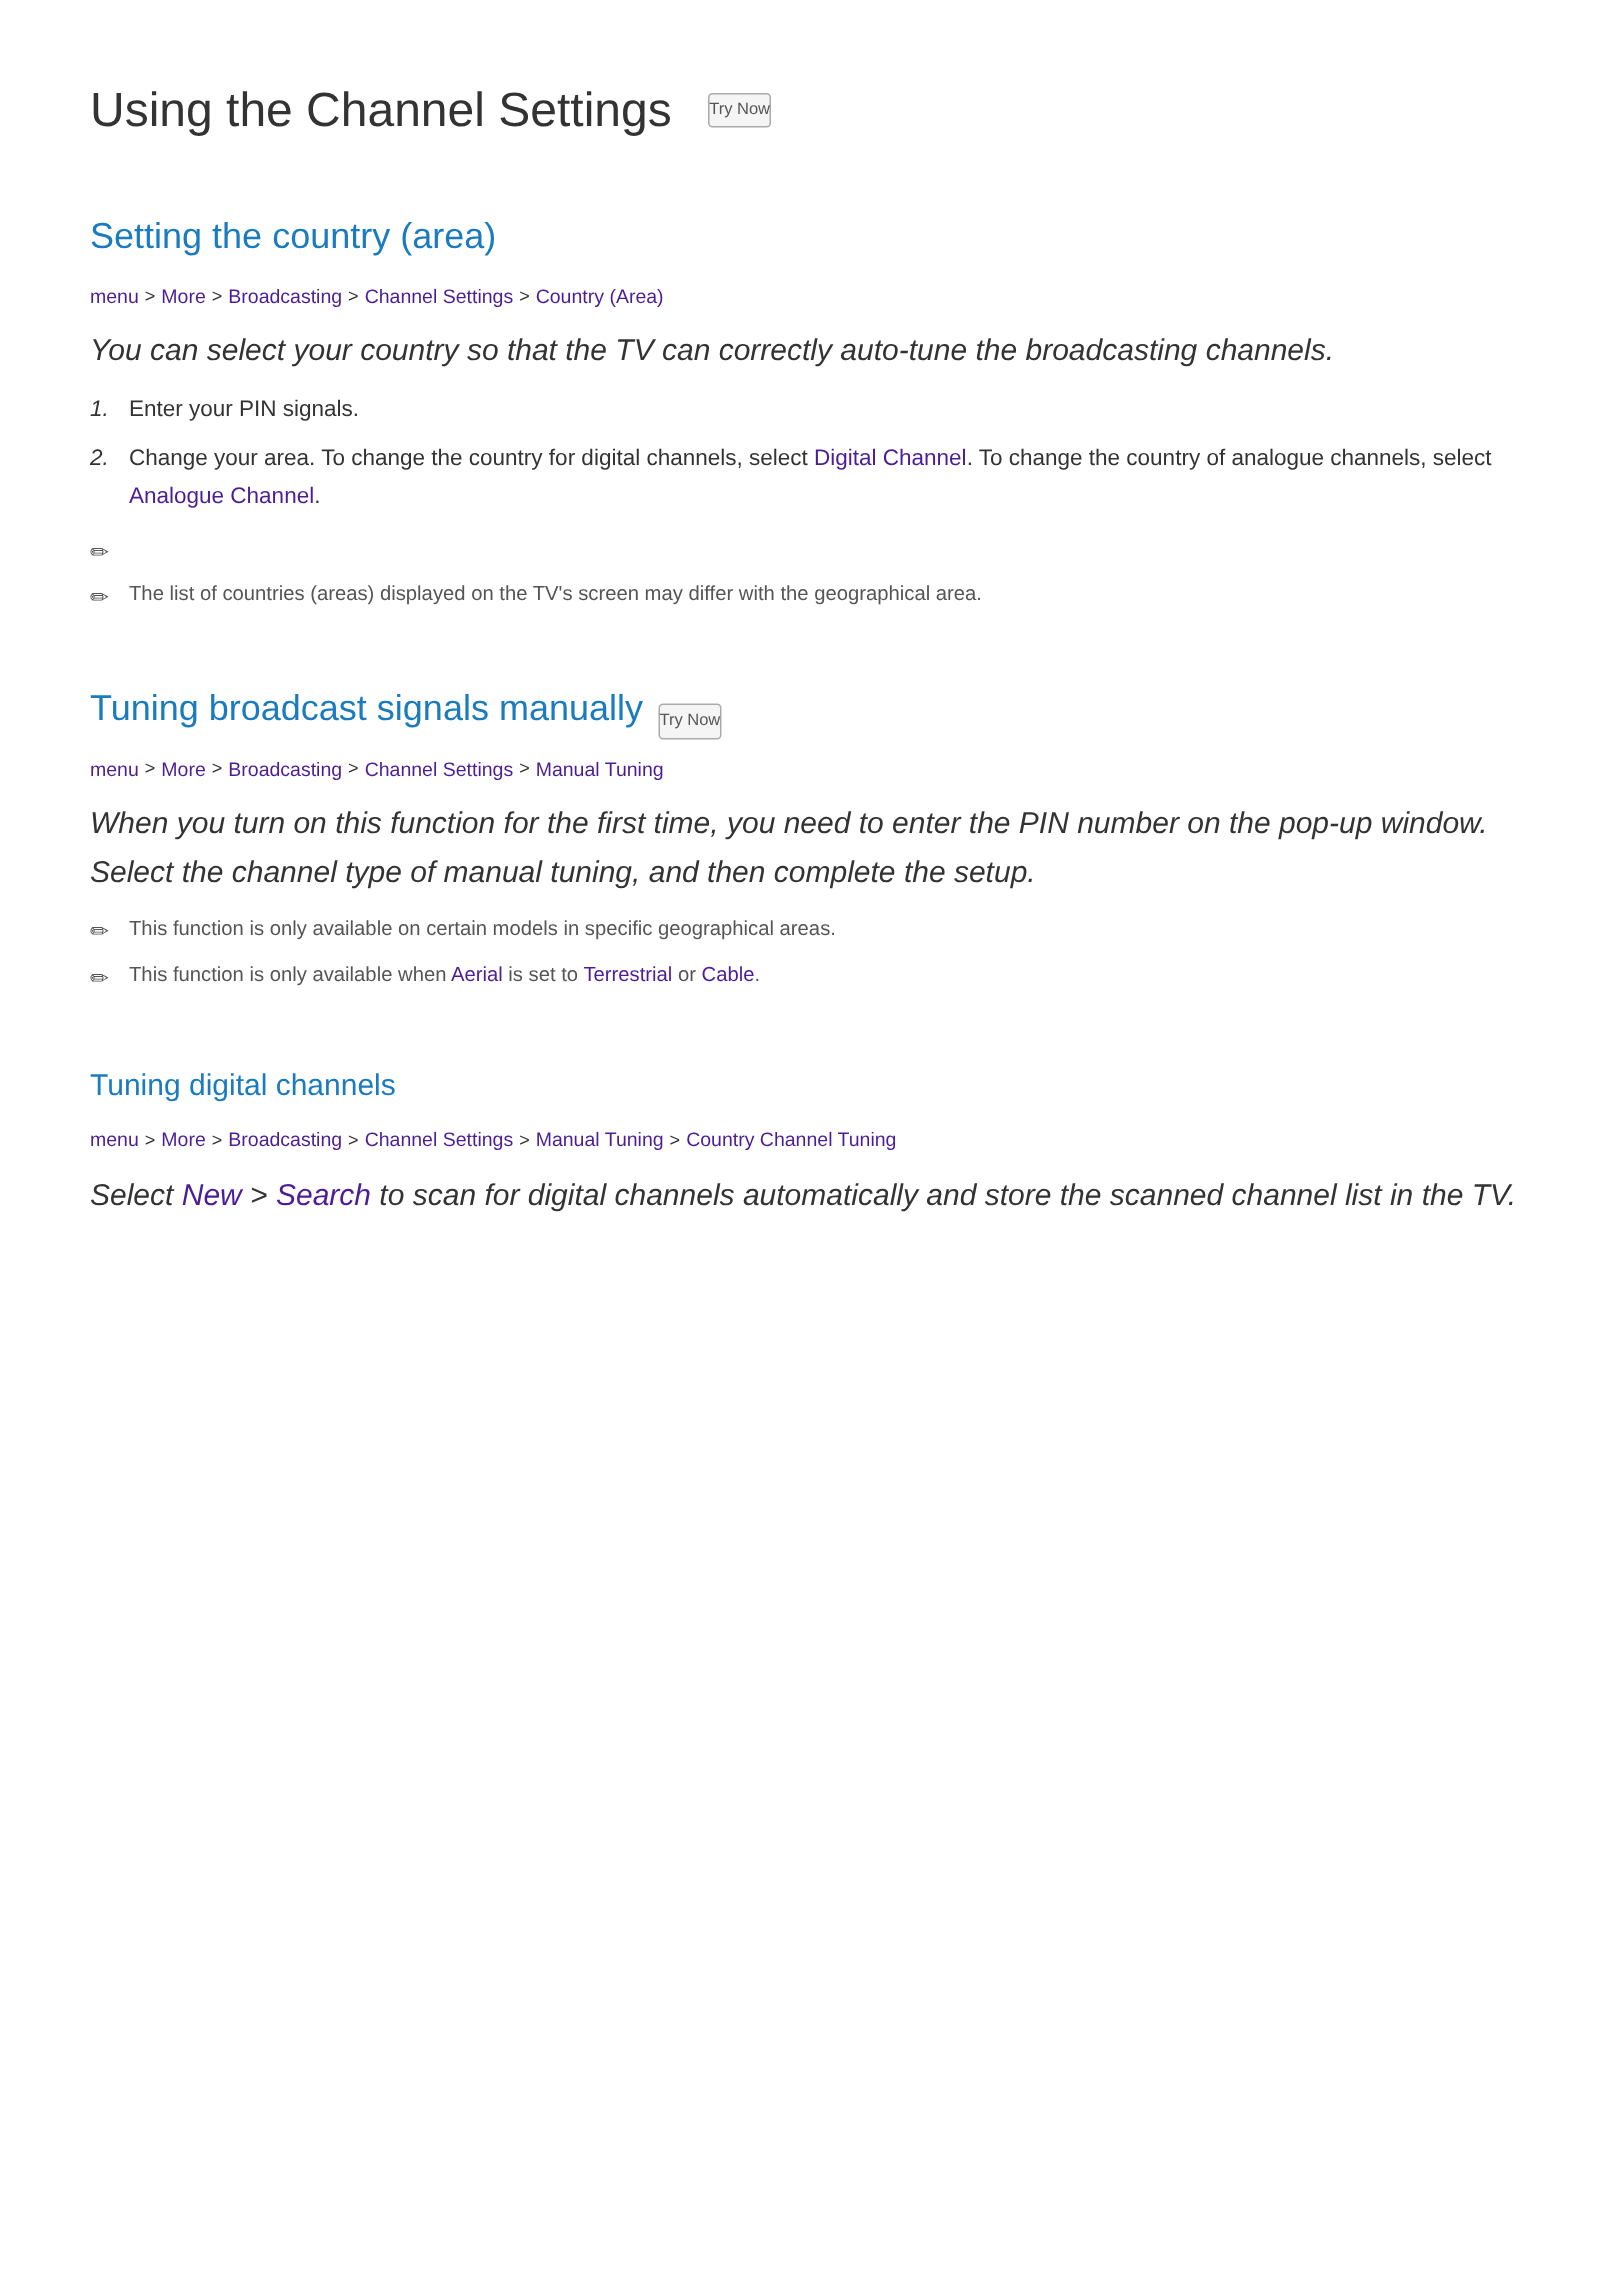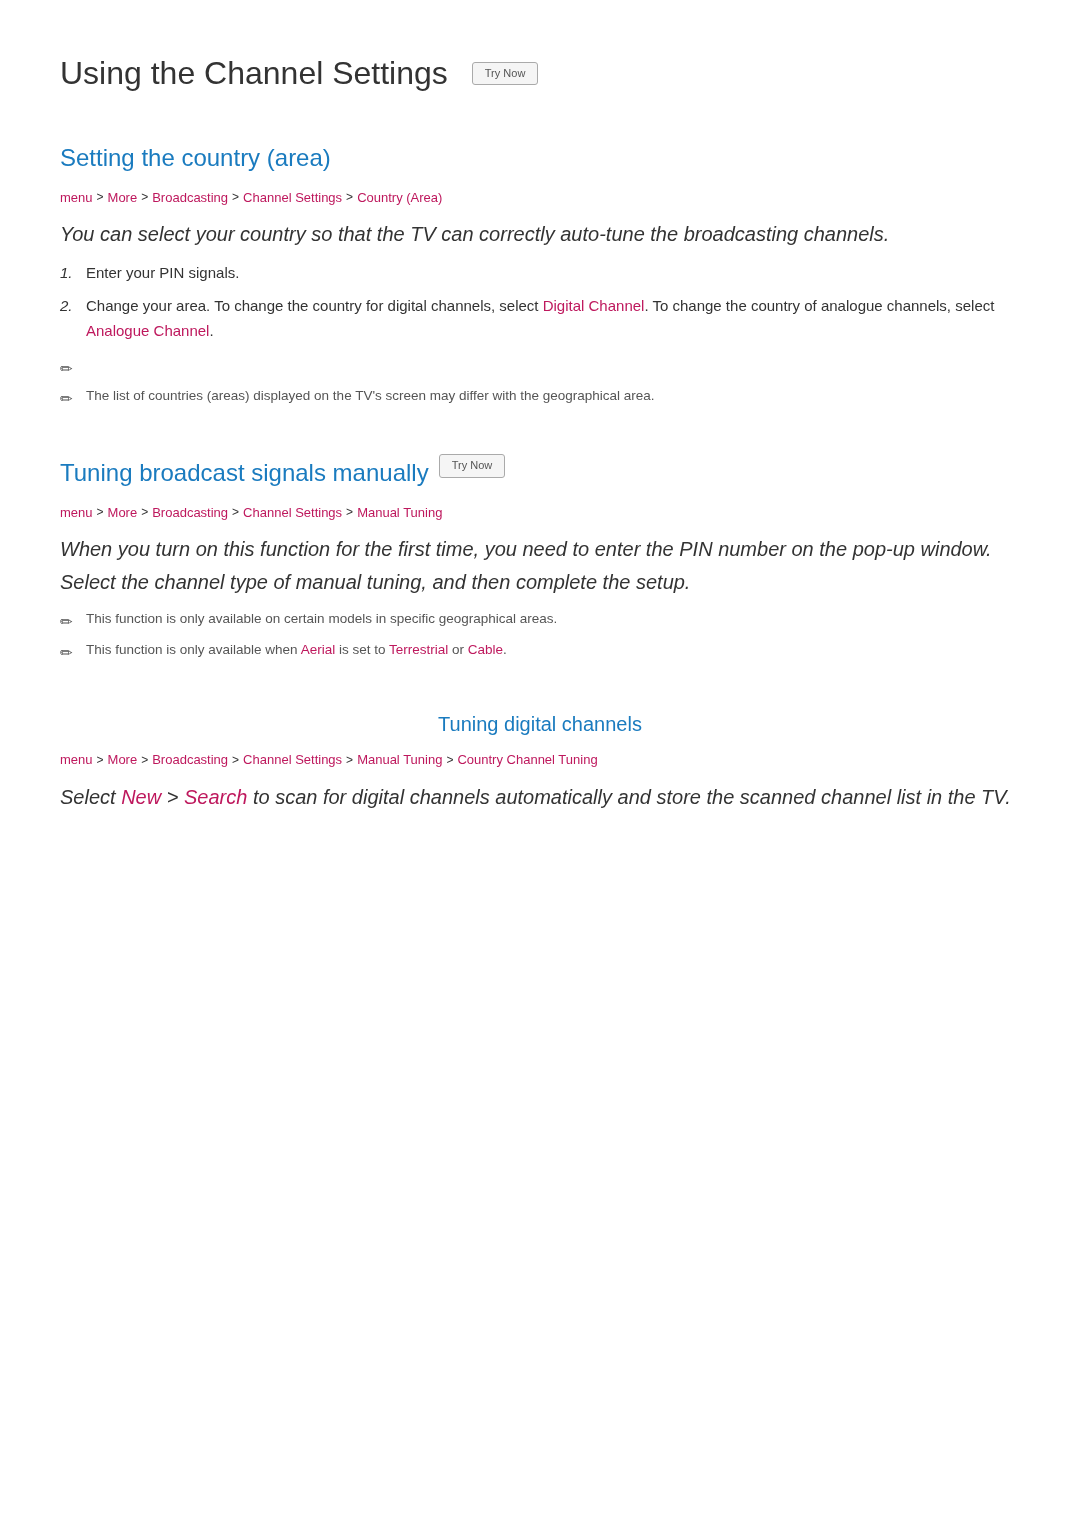--- a/index.html
+++ b/index.html
@@ -25,37 +25,37 @@
       gap: 24px;
     }
 
     .try-now-badge {
       display: inline-block;
       font-size: 11px;
       font-weight: 500;
       color: #555555;
       border: 1px solid #aaaaaa;
       border-radius: 3px;
-      padding: 2px 12px;
+      padding: 2px 0;
       vertical-align: middle;
       background: #f5f5f5;
       white-space: nowrap;
     }
 
     .section {
       margin-bottom: 44px;
     }
 
     .section-title {
       font-size: 24px;
       font-weight: 400;
       color: #1a7bbf;
       margin-bottom: 10px;
       display: flex;
-      align-items: flex-start;
+      align-items: flex-end;
       gap: 10px;
     }
 
     .breadcrumb {
       font-size: 13px;
       color: #1a7bbf;
       margin-bottom: 10px;
       display: flex;
       align-items: center;
       flex-wrap: wrap;
@@ -114,30 +114,29 @@
     }
 
     .note-list li .pencil-icon {
       font-size: 15px;
       color: #555555;
       min-width: 18px;
       margin-top: 1px;
     }
 
     .link {
-      color: #be185d;
+      color: #4c1d95;
       text-decoration: none;
     }
 
     .subsection-title {
       font-size: 20px;
       font-weight: 400;
       color: #1a7bbf;
       margin-bottom: 10px;
-      text-align: center;
     }
   </style>
 </head>
 <body>
 
 <h1 class="page-title">
   <span>Using the Channel Settings</span>
   <span class="try-now-badge">Try Now</span>
 </h1>
 

